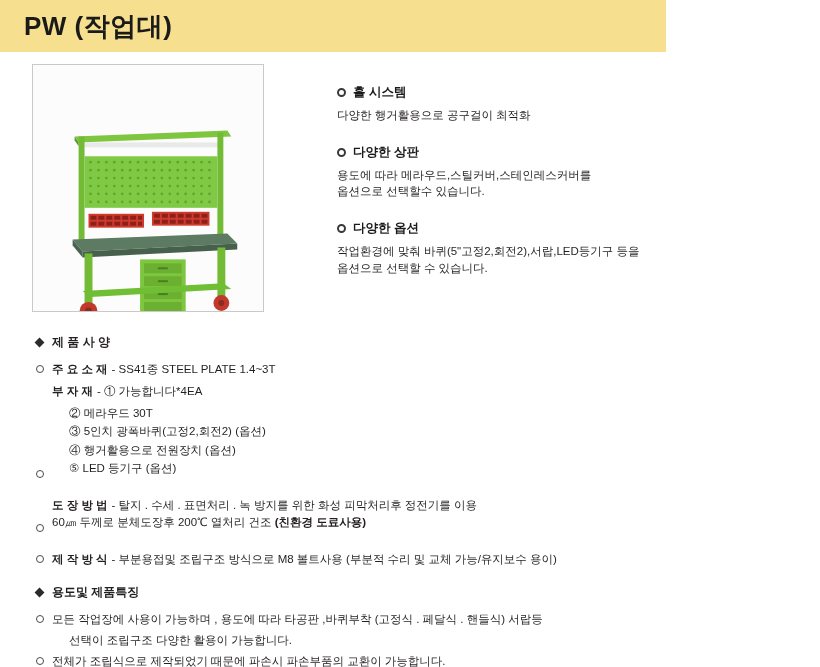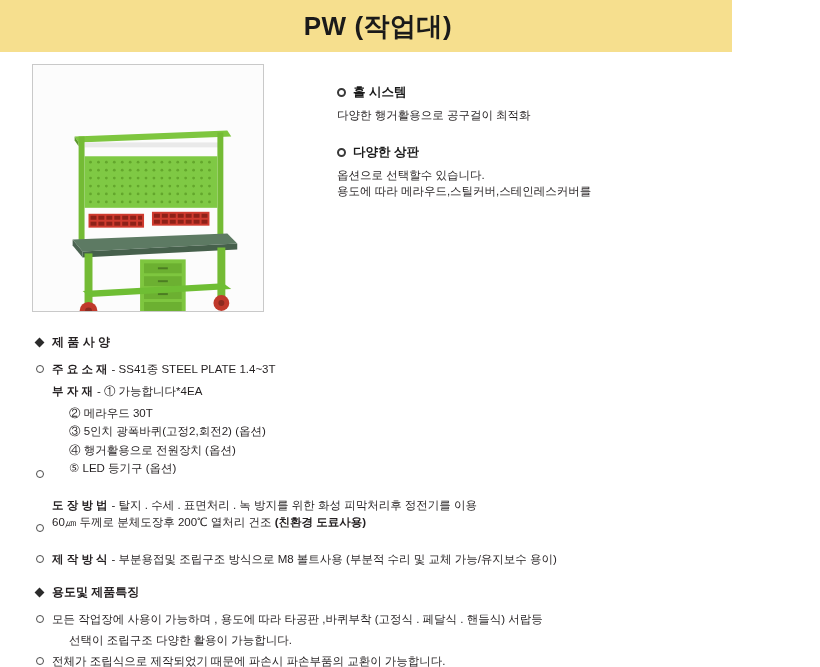--- a/index.html
+++ b/index.html
@@ -12,26 +12,25 @@
     height: 667px;
     background: #ffffff;
     font-family: "Liberation Sans", sans-serif;
     color: #231f20;
     overflow: hidden;
     position: relative;
   }
 
   
   .header-bar {
-    width: 732px;
+    width: 666px;
     height: 52px;
     background: #f6df8e;
     display: flex;
     align-items: center;
-    justify-content: center;
     padding-left: 24px;
   }
   .header-title {
     font-size: 26px;
     font-weight: bold;
     letter-spacing: 0.5px;
     color: #1a1a1a;
   }
 
   
@@ -362,24 +361,32 @@
         <span>홀 시스템</span>
       </div>
       <div class="feature-body">다양한 행거활용으로 공구걸이 최적화</div>
     </div>
 
     <div class="feature-block">
       <div class="feature-head">
         <span class="bullet-ring"></span>
         <span>다양한 상판</span>
       </div>
+      <div class="feature-body">용도에 따라 메라우드,스틸커버,스테인레스커버를</div>
       <div class="feature-body">옵션으로 선택할수 있습니다.</div>
-      <div class="feature-body">용도에 따라 메라우드,스틸커버,스테인레스커버를</div>
-    </div>
-
+    </div>
+
+    <div class="feature-block">
+      <div class="feature-head">
+        <span class="bullet-ring"></span>
+        <span>다양한 옵션</span>
+      </div>
+      <div class="feature-body">작업환경에 맞춰 바퀴(5"고정2,회전2),서랍,LED등기구 등을</div>
+      <div class="feature-body">옵션으로 선택할 수 있습니다.</div>
+    </div>
 
   </div>
 </div>
 
 <div class="spec-section">
 
   <div class="section-title">
     <span class="diamond"></span>
     <span>제 품 사 양</span>
   </div>

